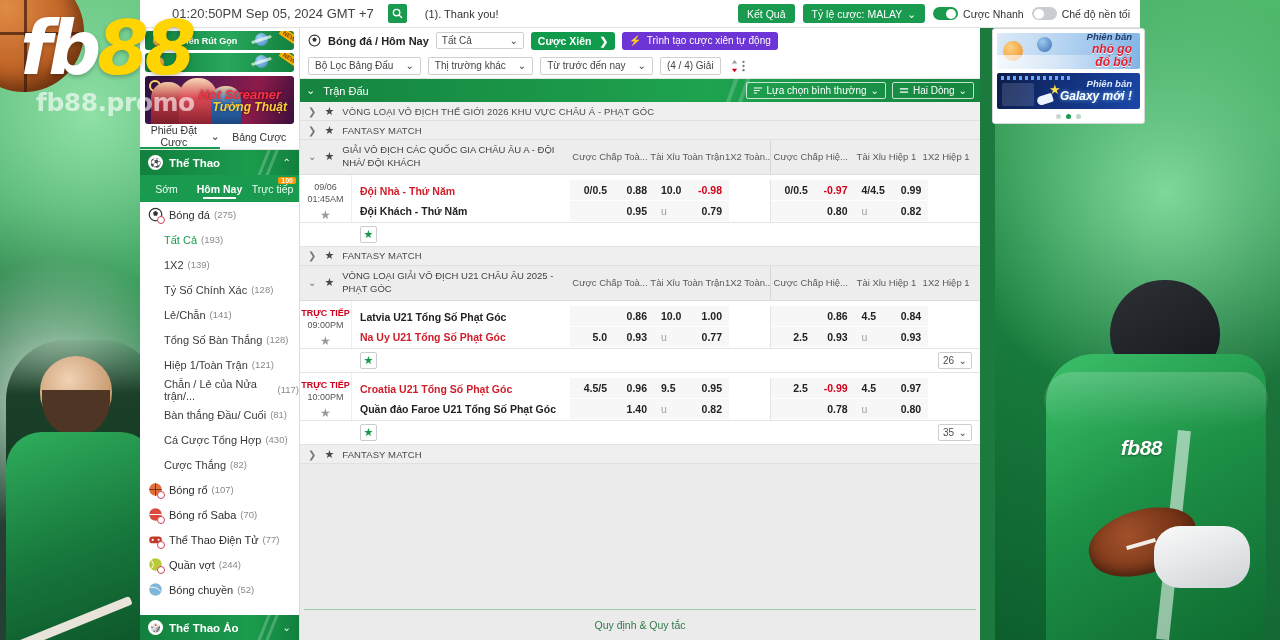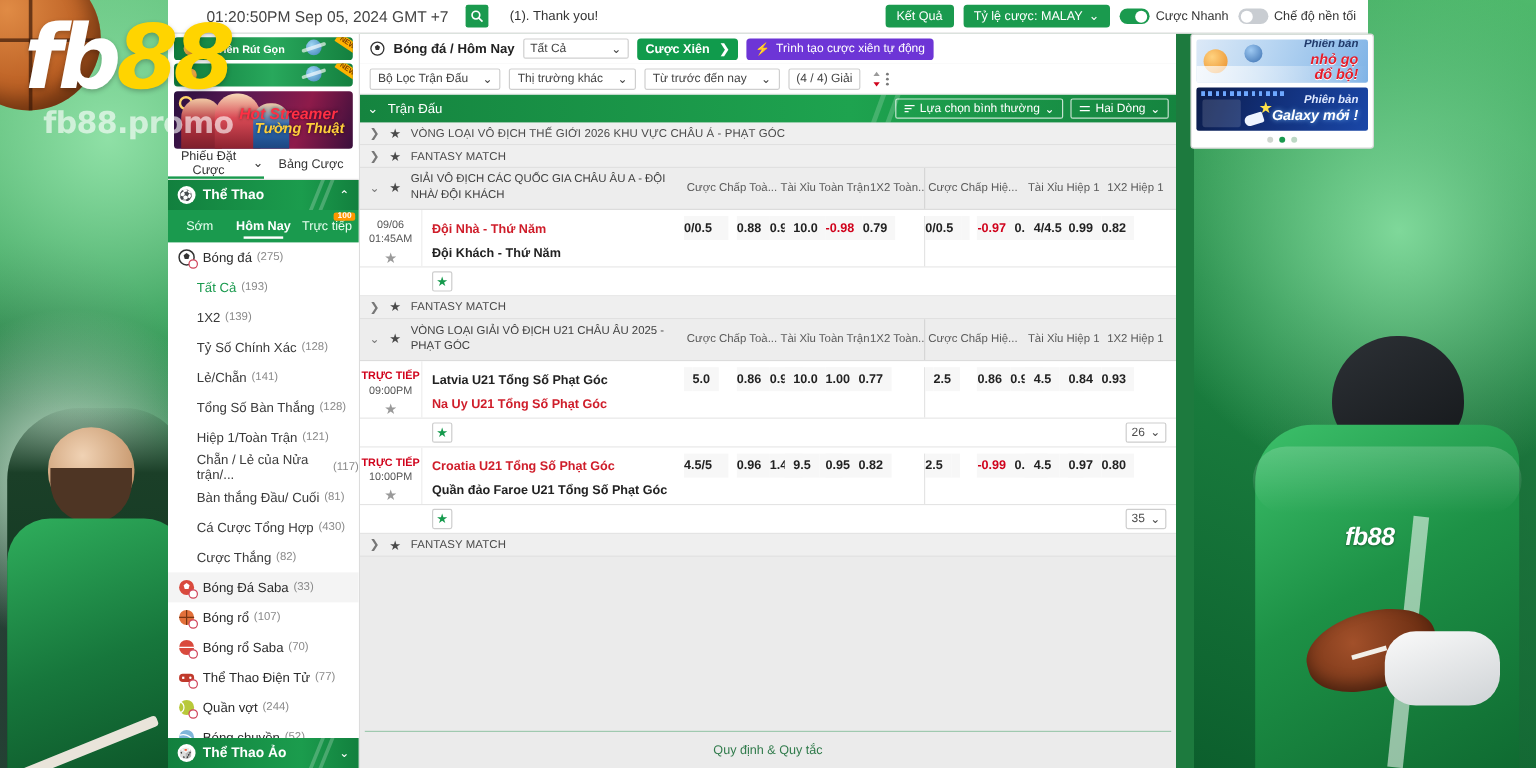--- a/index.html
+++ b/index.html
@@ -299,21 +299,21 @@
   .mr-time .live { font-size: 9px; color:#d0021b; font-weight:700; line-height:1.35; }
   .mr-time .star { font-size: 12px; color:#9a9a9a; margin-top: 3px; }
   .mr-teams { width: 218px; flex: 0 0 218px; padding: 6px 0 0 8px; }
   .tname { font-size: 10.5px; font-weight: 700; line-height: 20px; white-space: nowrap; }
   .tname.home { color: #cf1d2a; }
   .tname.away { color: #222; }
   .tname.neutral { color: #222; }
   .mr-odds { flex: 1; display:flex; padding-top: 5px; }
   .oddgrp { display:flex; }
   .oddgrp.gsep { border-left: 1px solid #e4e4e4; }
-  .ocell { display:flex; flex-direction:row; }
+  .ocell { display:flex; flex-direction:column; }
   .obox {
     height: 20px; display:flex; align-items:center; justify-content:flex-end;
     padding-right: 7px; font-size: 10.5px; font-weight:700; color:#222;
     background: #f7f7f7; margin-bottom: 1px; cursor: pointer;
   }
   .obox.empty { background: transparent; cursor: default; }
   .obox.neg { color: #d0021b; }
   .obox.u { color: #a0a0a0; font-weight: 400; justify-content:flex-start; padding-left: 7px; }
   .obox.hd { color:#222; }
 
@@ -530,31 +530,20 @@
     </div>
     <div class="sub-row">
       <span class="nm">Cá Cược Tổng Hợp</span>
       <span class="cnt">(430)</span>
     </div>
     <div class="sub-row">
       <span class="nm">Cược Thắng</span>
       <span class="cnt">(82)</span>
     </div>
 
-    <div class="sport-row shaded">
-      <span class="sport-icon">
-        <svg width="15" height="15" viewBox="0 0 24 24">
-            <circle cx="12" cy="12" r="10" fill="#d94a3d"></circle>
-            <polygon points="12,6 16,9 14.5,14 9.5,14 8,9" fill="#fff"></polygon>
-          </svg>
-        <span class="clockmini"></span>
-      </span>
-      <span class="nm">Bóng Đá Saba</span>
-      <span class="cnt">(33)</span>
-    </div>
 
     <div class="sport-row">
       <span class="sport-icon">
         <svg width="15" height="15" viewBox="0 0 24 24">
             <circle cx="12" cy="12" r="10" fill="#e2703a"></circle>
             <path d="M2 12h20M12 2v20" stroke="#7a3512" stroke-width="1.6"></path>
           </svg>
         <span class="clockmini"></span>
       </span>
       <span class="nm">Bóng rổ</span>
@@ -640,21 +629,21 @@
       <span>❯</span>
     </div>
     <div class="pill-purple">
       <span>⚡</span>
       <span>Trình tạo cược xiên tự động</span>
     </div>
   </div>
 
   <div class="mfilters">
     <div class="fbox">
-      <span>Bộ Lọc Trận Đấu</span>
+      <span>Bộ Lọc Bảng Đấu</span>
       <span>⌄</span>
     </div>
     <div class="fbox">
       <span>Thị trường khác</span>
       <span>⌄</span>
     </div>
     <div class="fbox">
       <span>Từ trước đến nay</span>
       <span>⌄</span>
     </div>

